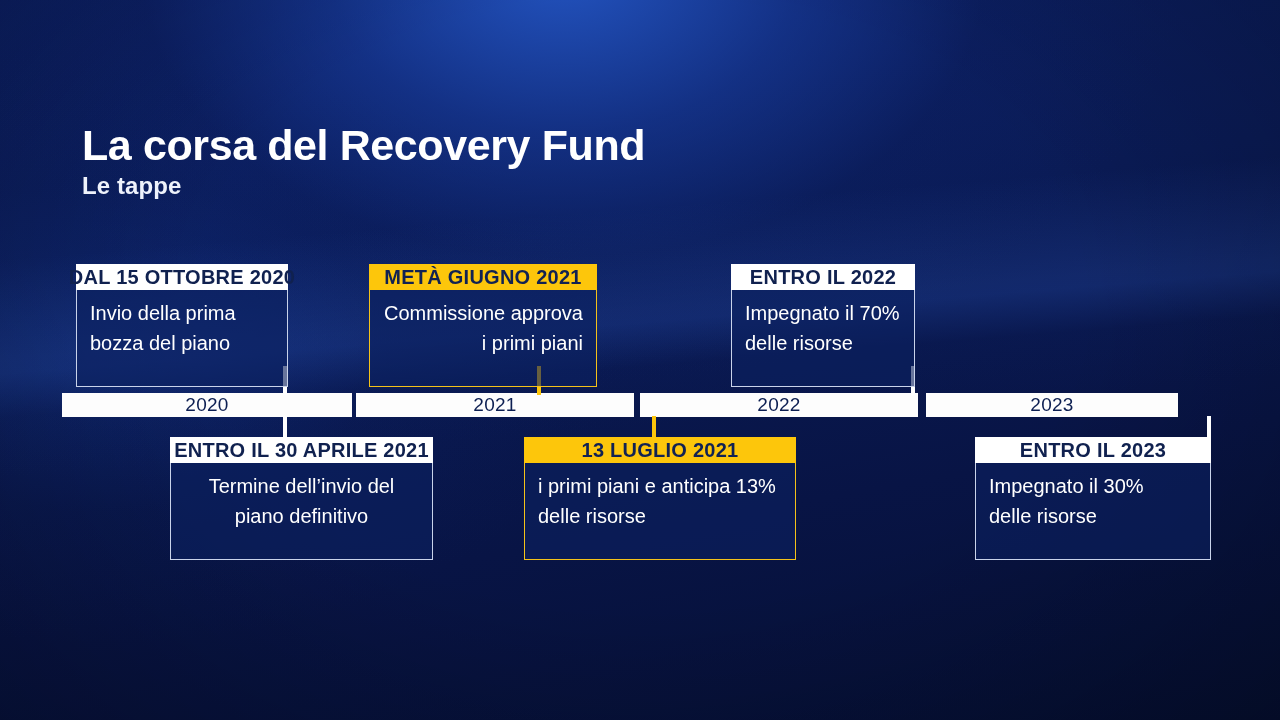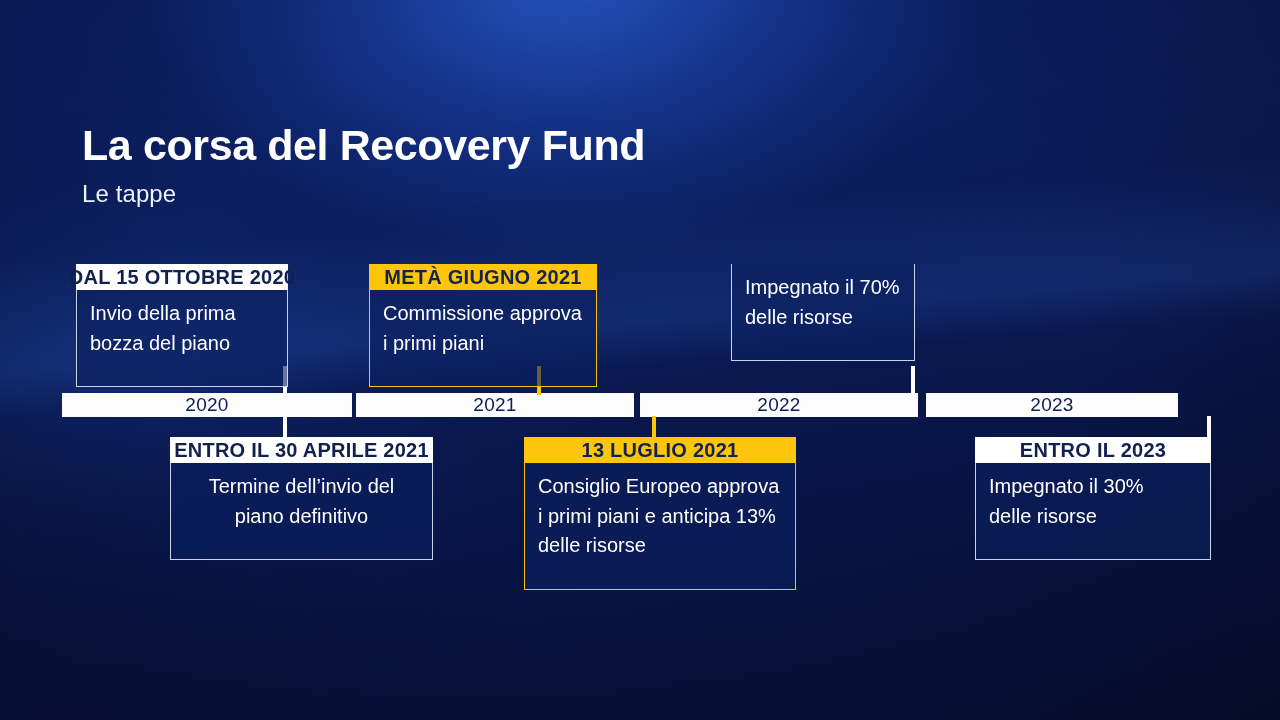--- a/index.html
+++ b/index.html
@@ -70,22 +70,23 @@
     font-size: 43px;
     font-weight: bold;
     color: #ffffff;
     letter-spacing: -0.4px;
     line-height: 1.07;
     white-space: nowrap;
   }
   #subtitle {
     font-size: 24px;
     color: #eef2fb;
-    margin-top: 12px;
+    margin-top: 4px;
     letter-spacing: 0.1px;
+    font-weight: bold;
   }
 
   
   .year-bar {
     position: absolute;
     height: 24px;
     background: #fdfdfd;
     color: #0d1f52;
     font-size: 19px;
     display: flex;
@@ -156,47 +157,47 @@
 <div class="conn" style="left:1207px; top:416px; height:22px;"></div>
 
 <div class="card" style="left:76px; top:264px; width:212px;">
   <div class="card-head white">DAL 15 OTTOBRE 2020</div>
   <div class="card-body">
     <div class="line">Invio della prima</div>
     <div class="line">bozza del piano</div>
   </div>
 </div>
 
-<div class="card yellow-accent" style="left:369px; top:264px; width:228px;">
+<div class="card yellow-accent" style="left:369px; top:264px; width:228px;text-align:right;">
   <div class="card-head yellow">METÀ GIUGNO 2021</div>
   <div class="card-body">
     <div class="line">Commissione approva</div>
     <div class="line">i primi piani</div>
   </div>
 </div>
 
 <div class="card" style="left:731px; top:264px; width:184px;">
+  <div class="card-head white">ENTRO IL 2022</div>
   <div class="card-body">
     <div class="line">Impegnato il 70%</div>
     <div class="line">delle risorse</div>
   </div>
 </div>
 
 <div class="card" style="left:170px; top:437px; width:263px;text-align:center;">
   <div class="card-head white">ENTRO IL 30 APRILE 2021</div>
   <div class="card-body">
     <div class="line">Termine dell’invio del</div>
     <div class="line">piano definitivo</div>
   </div>
 </div>
 
 <div class="card yellow-accent" style="left:524px; top:437px; width:272px;">
   <div class="card-head yellow">13 LUGLIO 2021</div>
   <div class="card-body">
-    <div class="line">Consiglio Europeo approva</div>
     <div class="line">i primi piani e anticipa 13%</div>
     <div class="line">delle risorse</div>
   </div>
 </div>
 
 <div class="card" style="left:975px; top:437px; width:236px;">
   <div class="card-head white">ENTRO IL 2023</div>
   <div class="card-body">
     <div class="line">Impegnato il 30%</div>
     <div class="line">delle risorse</div>

